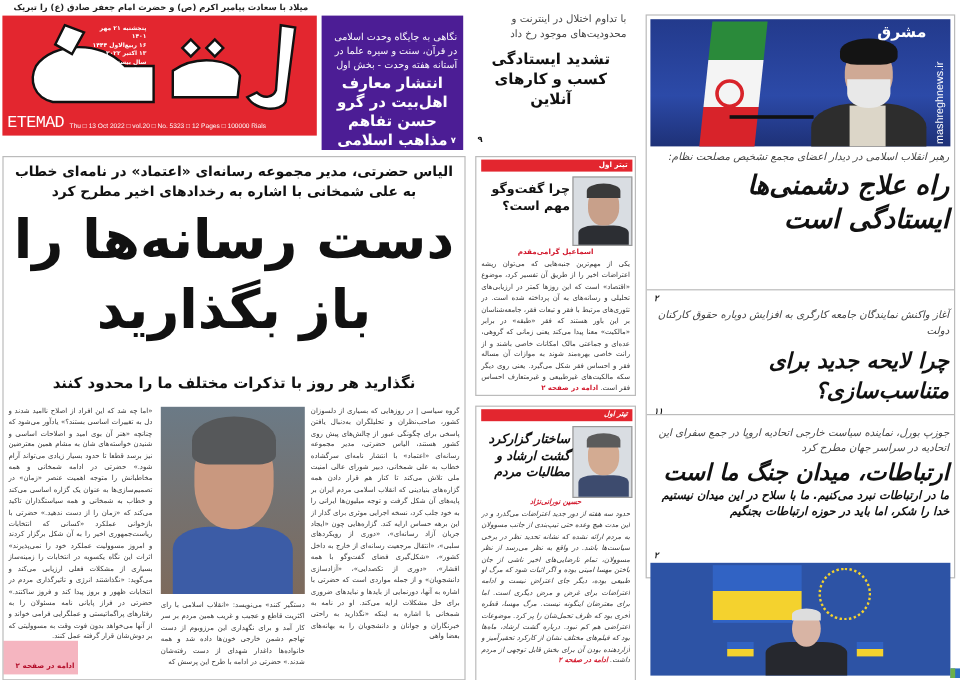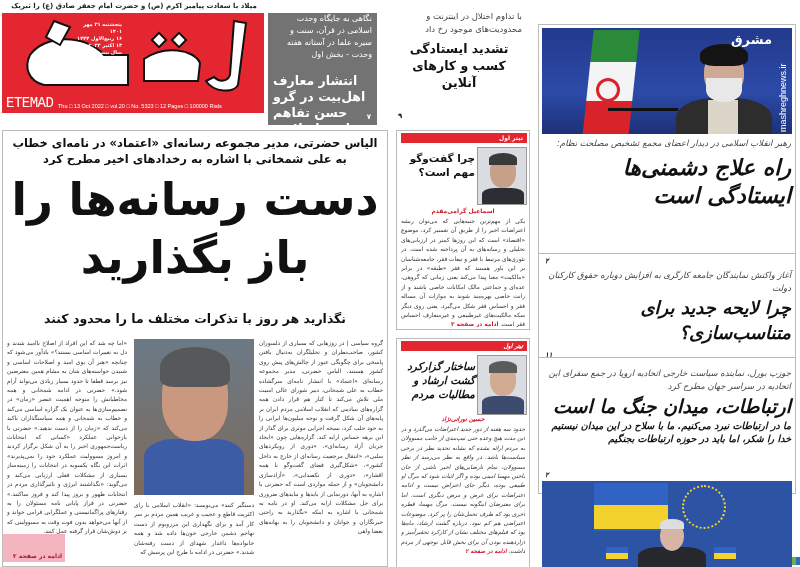--- a/index.html
+++ b/index.html
@@ -9,33 +9,33 @@
 
   
   .top-line { left: 0; top: 0; width: 268px; height: 12px; font-size: 7px; color: #222; text-align: center; line-height: 12px; font-weight: bold; }
   .masthead { left: 2px; top: 13px; width: 262px; height: 100px; background: #e3262f; overflow: hidden; }
   .logo { position: absolute; left: 22px; top: 2px; width: 230px; height: 78px; }
   .issue-meta { position: absolute; left: 70px; top: 8px; width: 50px; font-size: 5px; line-height: 7px; color: #fff; text-align: right; font-weight: bold; }
   .etemad-en { position: absolute; left: 4px; bottom: 2px; font-family: Liberation Mono, monospace; font-size: 14px; color: #fff; direction: ltr; letter-spacing: -0.5px; text-align: right; }
   .en-meta { position: absolute; left: 56px; bottom: 4px; font-family: "Liberation Sans", sans-serif; font-size: 5.5px; color: #fff; direction: ltr; white-space: nowrap; }
 
   
-  .red-box { left: 268px; top: 13px; width: 109px; height: 112px; background: #737373; color: #fff; padding: 0 5px; }
+  .red-box { left: 268px; top: 13px; width: 118px; height: 112px; background: #4c1d95; color: #fff; padding: 12px 5px; }
   .red-box .kicker { font-size: 8px; line-height: 12px; text-align: right; }
-  .red-box .headline { font-size: 12.5px; line-height: 16px; font-weight: bold; margin-top: 12px; text-align: left; }
+  .red-box .headline { font-size: 12.5px; line-height: 16px; font-weight: bold; margin-top: 0; text-align: center; }
   .red-box .page { position: absolute; right: 6px; bottom: 4px; font-size: 7px; font-weight: bold; }
 
   
   .net { left: 392px; top: 6px; width: 134px; height: 118px; padding: 4px 4px; }
   .net .kicker { font-size: 8.5px; line-height: 13px; color: #444; text-align: right; }
   .net .headline { font-size: 12.5px; line-height: 17px; font-weight: bold; text-align: center; margin-top: 4px; }
   .net .page { position: absolute; left: 6px; bottom: 4px; font-size: 7px; font-weight: bold; }
 
   
-  .right-col { left: 538px; top: 24px; width: 258px; height: 470px; border: 1px solid #bbb; padding-left: 40px; }
+  .right-col { left: 538px; top: 12px; width: 258px; height: 470px; border: 1px solid #bbb; padding-left: 40px; }
   .photo-leader { position: absolute; left: 3px; top: 3px; width: 250px; height: 106px; background: linear-gradient(180deg, #233a8c 0%, #2c4aa8 60%, #1e3177 100%); overflow: hidden; }
   .flag { position: absolute; left: 46px; top: 2px; width: 46px; height: 108px; background: linear-gradient(180deg, #2a8a3a 0%, #2a8a3a 30%, #f4f4f4 30%, #f4f4f4 66%, #d8232a 66%); transform: skewX(-6deg); }
   .flag-emblem { position: absolute; left: 54px; top: 50px; width: 24px; height: 24px; border: 3px solid #d8232a; border-radius: 50%; }
   .person { position: absolute; left: 130px; top: 20px; width: 100px; height: 90px; }
   .head { position: absolute; left: 32px; top: 2px; width: 40px; height: 44px; border-radius: 50% 50% 40% 40%; background: #cfa995; }
   .turban { position: absolute; left: 28px; top: -4px; width: 48px; height: 22px; border-radius: 50% 50% 30% 30%; background: #141414; }
   .beard { position: absolute; left: 34px; top: 30px; width: 36px; height: 24px; border-radius: 0 0 50% 50%; background: #e8e8e8; }
   .robe { position: absolute; left: 4px; top: 50px; width: 96px; height: 50px; border-radius: 40% 40% 0 0; background: #2d2d2d; }
   .robe-inner { position: absolute; left: 36px; top: 52px; width: 30px; height: 40px; background: #dcd6c8; }
   .mic { position: absolute; left: 66px; top: 80px; width: 70px; height: 3px; background: #111; }
@@ -45,21 +45,21 @@
   .story { position: absolute; left: 4px; width: 248px; text-align: right; font-style: italic; }
   .story .kicker { font-size: 8.5px; line-height: 13px; color: #444; }
   .story .headline { font-weight: bold; color: #111; }
   .story .deck { font-size: 9.5px; line-height: 13px; font-weight: bold; color: #111; }
   .story .page { position: absolute; left: 2px; font-size: 7px; font-weight: bold; }
   .rule { position: absolute; left: 0; width: 256px; height: 1px; background: #bbb; }
 
   .s1 { top: 112px; }
   .s1 .headline { font-size: 22px; line-height: 28px; margin-top: 4px; }
   .s2 { top: 244px; }
-  .s2 .headline { font-size: 18px; line-height: 25px; }
+  .s2 .headline { font-size: 18px; line-height: 25px; margin-top: 6px; }
   .s3 { top: 342px; }
   .s3 .headline { font-size: 19px; line-height: 26px; }
 
   .photo-eu { position: absolute; left: 3px; top: 456px; width: 250px; height: 94px; background: #2d53a5; overflow: hidden; }
   .ua-flag { position: absolute; left: 52px; top: 2px; width: 74px; height: 48px; background: linear-gradient(180deg, #3163c4 0%, #3163c4 45%, #f4d22e 45%, #f4d22e 95%, #3163c4 95%); }
   .eu-stars { position: absolute; left: 140px; top: 4px; width: 44px; height: 44px; border: 2px dotted #f4d22e; border-radius: 50%; }
   .eu-man-head { position: absolute; left: 118px; top: 40px; width: 24px; height: 30px; border-radius: 50%; background: #d8b4a4; }
   .eu-man-hair { position: absolute; left: 118px; top: 38px; width: 24px; height: 10px; border-radius: 50% 50% 0 0; background: #ddd; }
   .eu-man-body { position: absolute; left: 96px; top: 66px; width: 68px; height: 30px; border-radius: 30% 30% 0 0; background: #26282e; }
   .mini-ua { position: absolute; top: 66px; width: 22px; height: 12px; background: linear-gradient(180deg, #3163c4 50%, #f4d22e 50%); }

